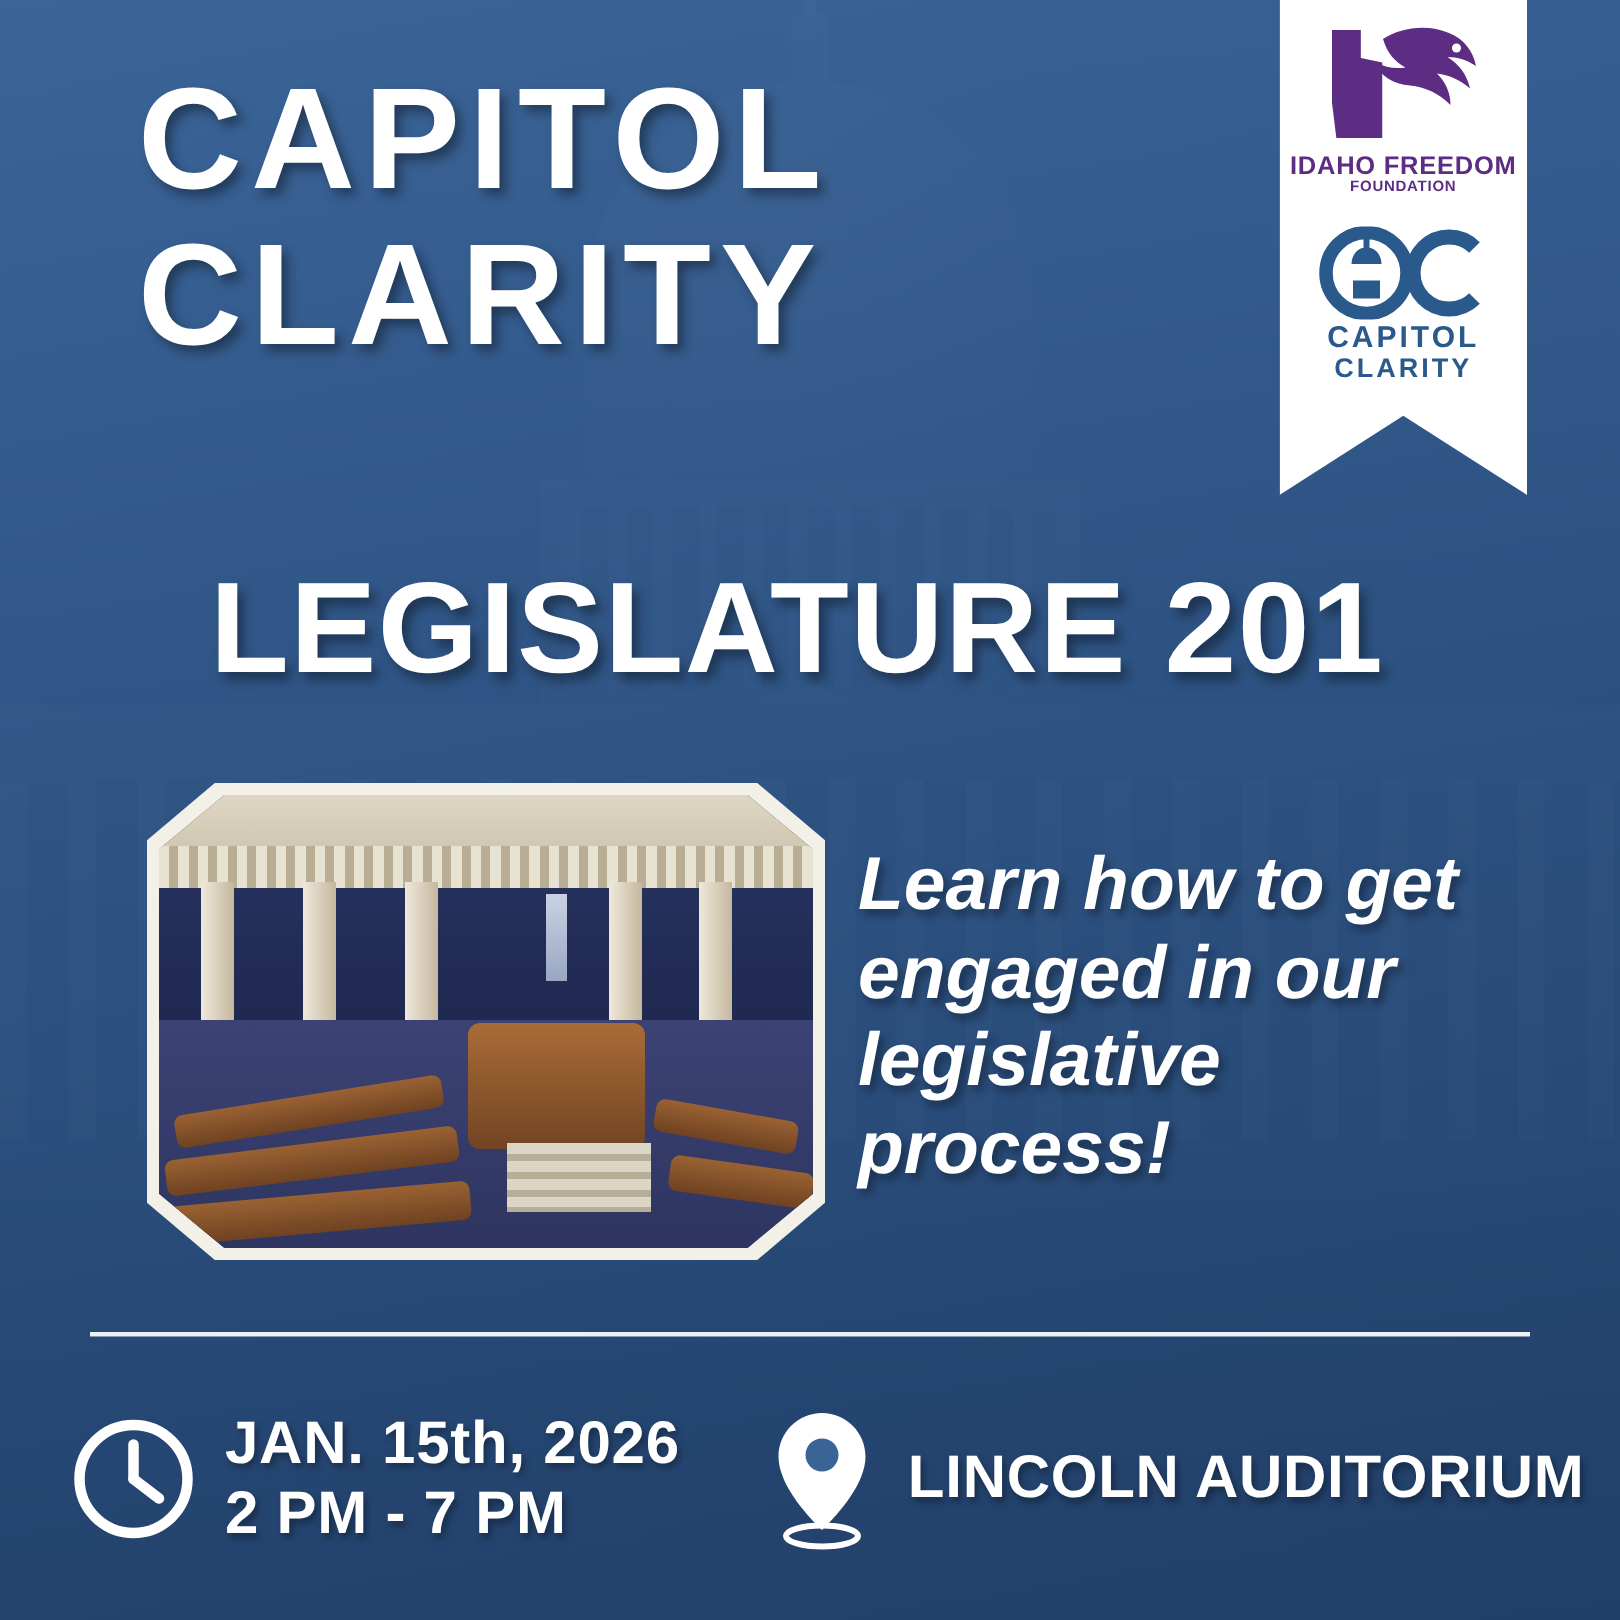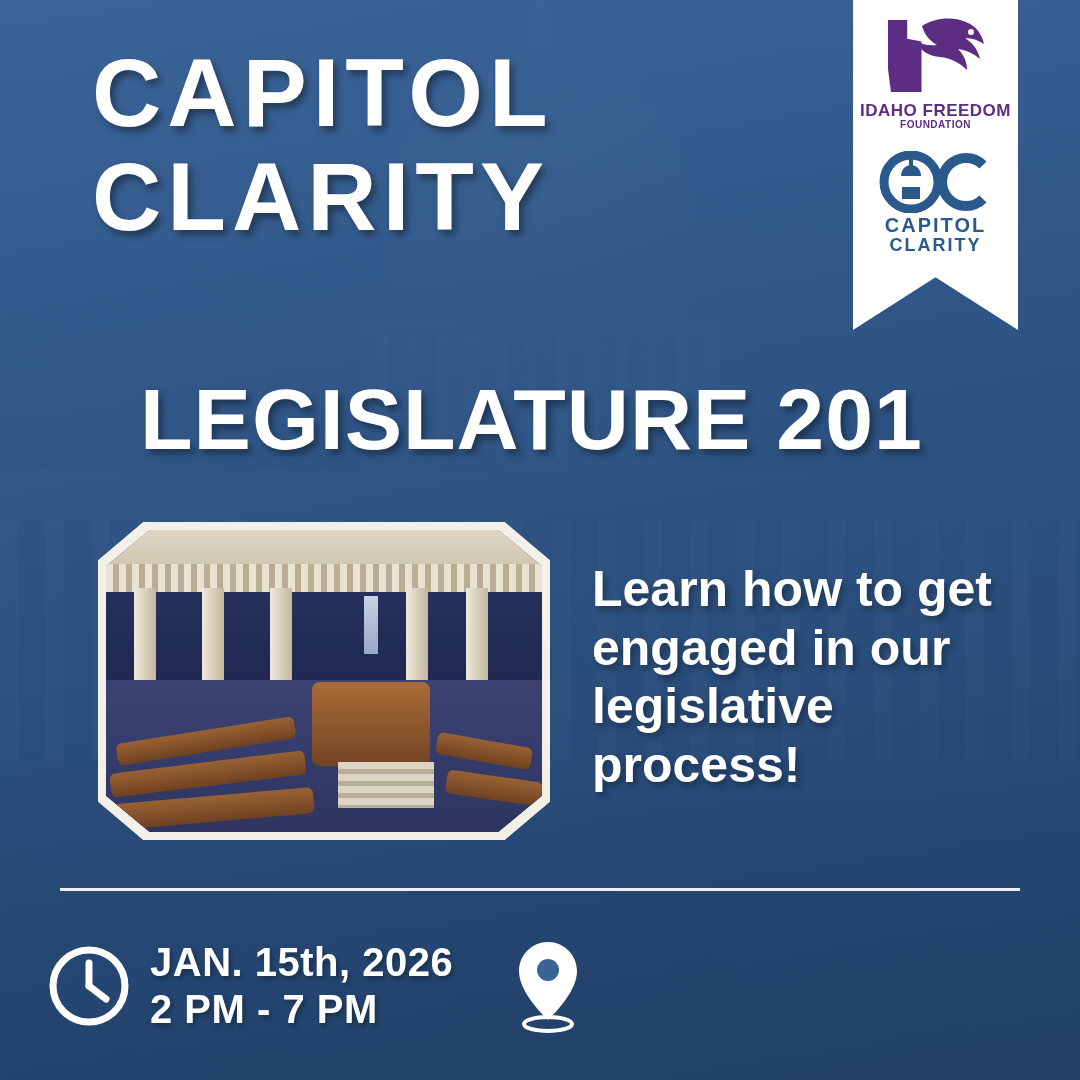--- a/index.html
+++ b/index.html
@@ -272,25 +272,26 @@
     background: repeating-linear-gradient(180deg, #ddd5c4 0 7px, #b8ad97 7px 12px);
   }
   .ph-flag {
     position: absolute; left: 258px; top: 66px; width: 14px; height: 58px;
     background: linear-gradient(180deg, #c9d2e4 0%, #9aa7c4 100%);
   }
 
   
   .tagline {
     position: absolute;
-    left: 592px;
+    left: 572px;
     top: 560px;
     width: 420px;
     color: #ffffff;
     font-weight: bold;
+    font-style: italic;
     font-size: 50px;
     line-height: 1.17;
     text-shadow: 3px 4px 6px rgba(0,0,0,.35);
   }
 
   
   .divider {
     position: absolute;
     left: 60px;
     right: 60px;
@@ -426,17 +427,18 @@
       </div>
     </div>
 
     <div class="foot-block where">
       <svg class="icon-svg" width="78" height="96" viewBox="0 0 78 96">
         <path d="M39 4C23 4 10 17 10 33c0 21 24 44 29 49 5-5 29-28 29-49C68 17 55 4 39 4z" fill="#ffffff"></path>
         <circle cx="39" cy="32" r="11" fill="#3a6396"></circle>
         <ellipse cx="39" cy="86" rx="24" ry="7" fill="none" stroke="#ffffff" stroke-width="4"></ellipse>
       </svg>
       <div class="foot-lines where-lines">
+        <div>LINCOLN AUDITORIUM</div>
       </div>
     </div>
 
   </div>
 </div>
 
 </body></html>

